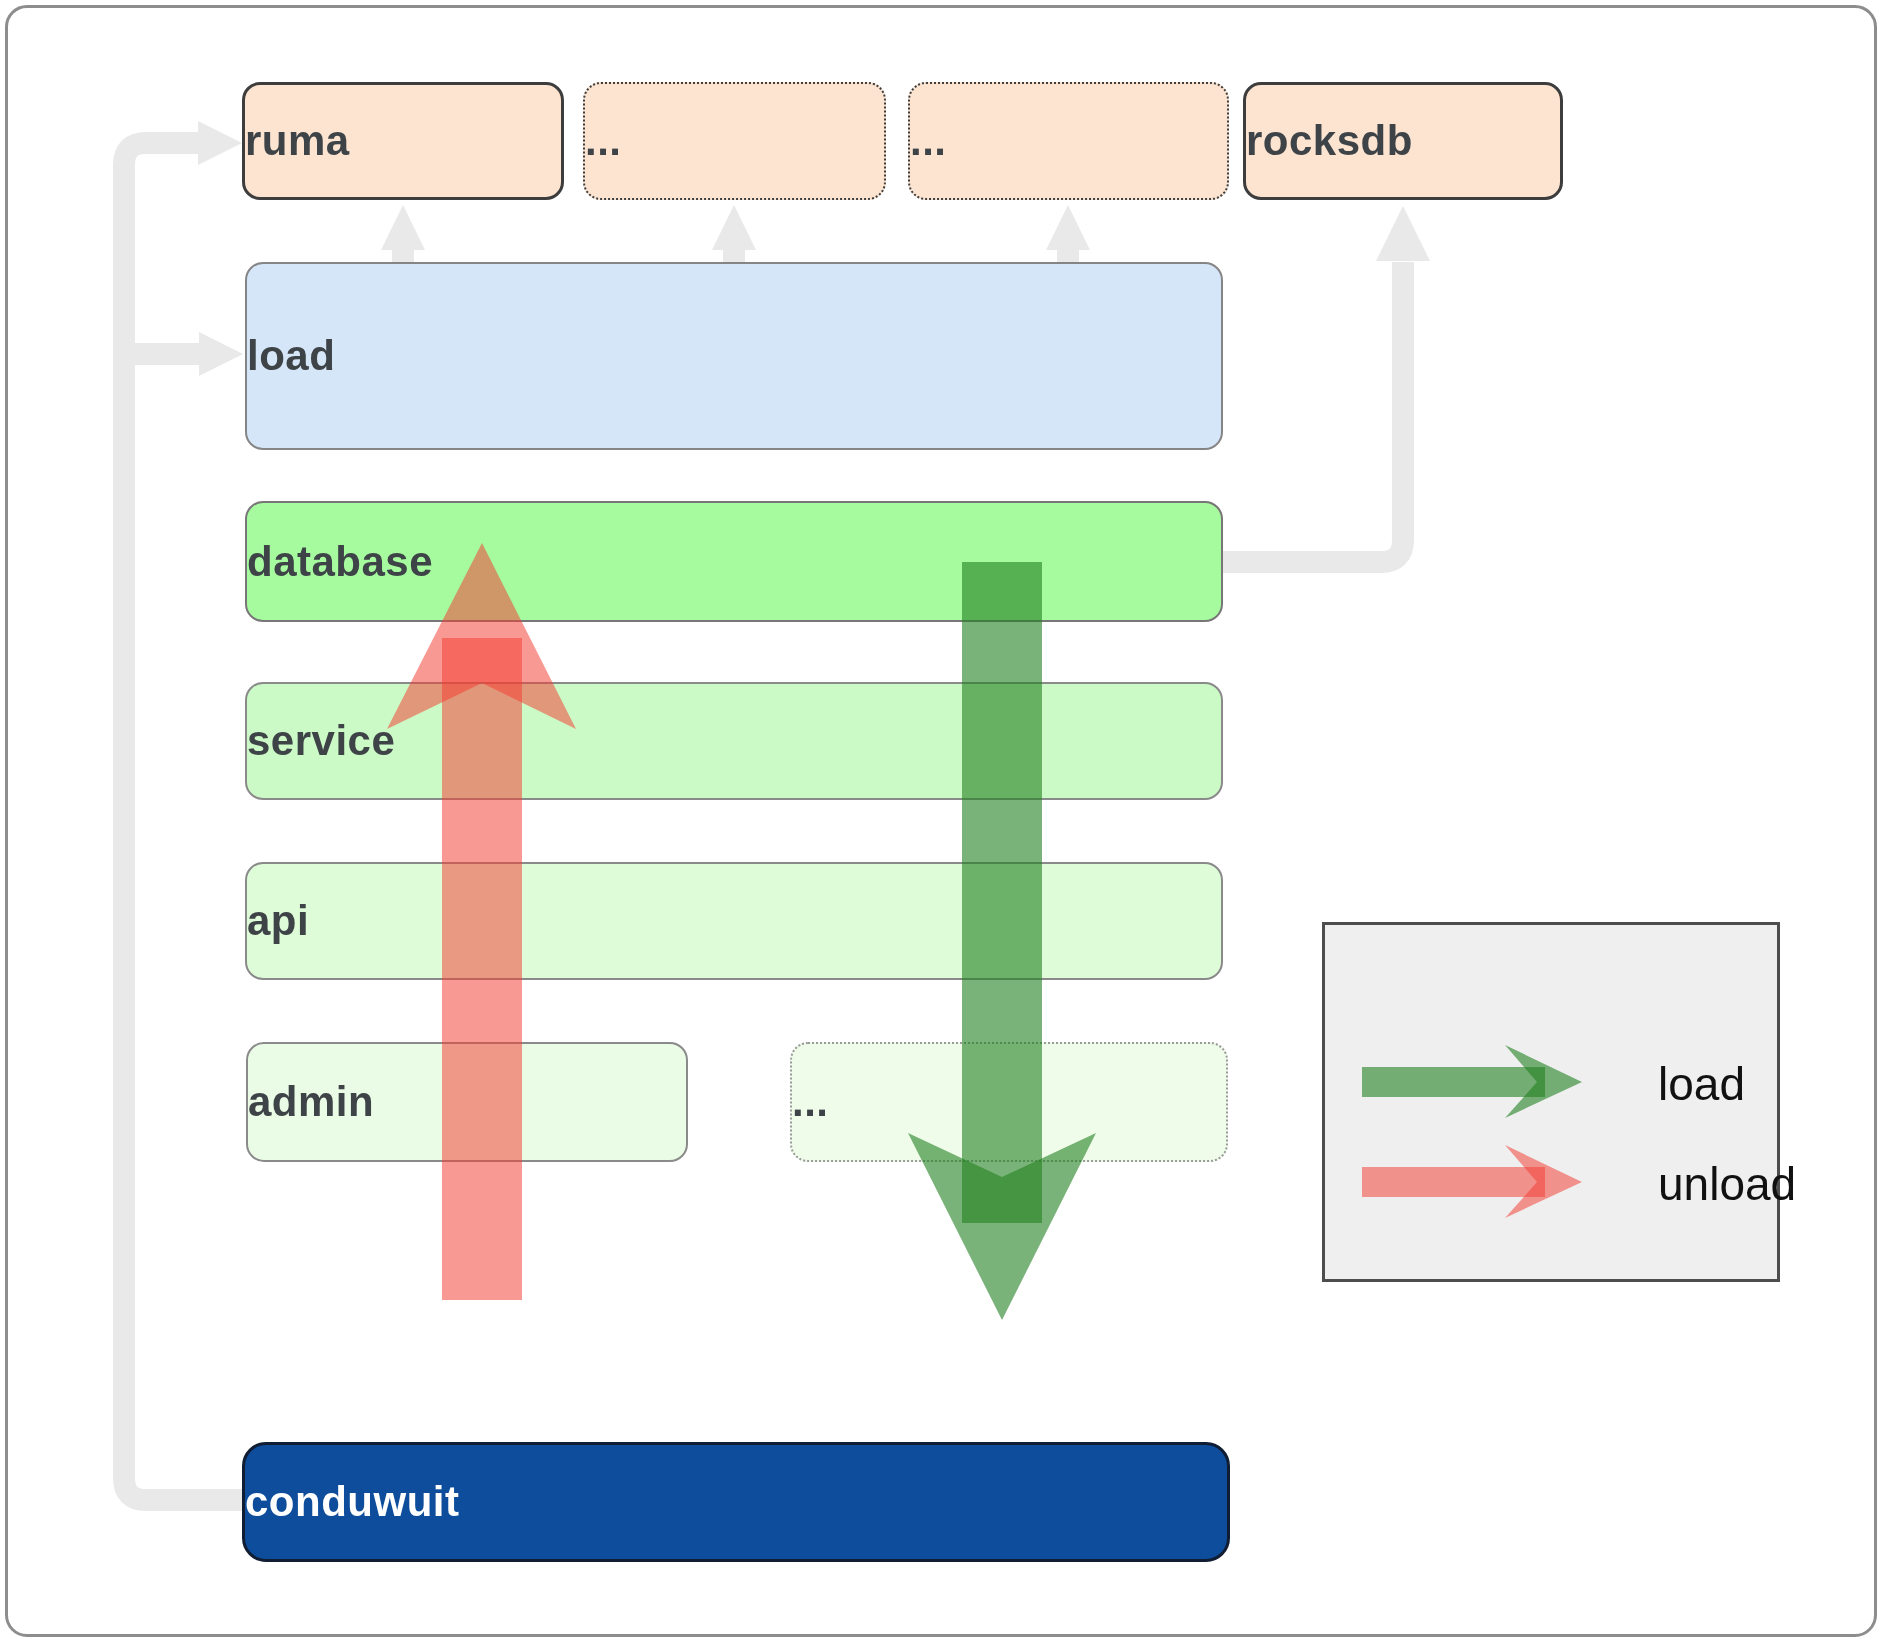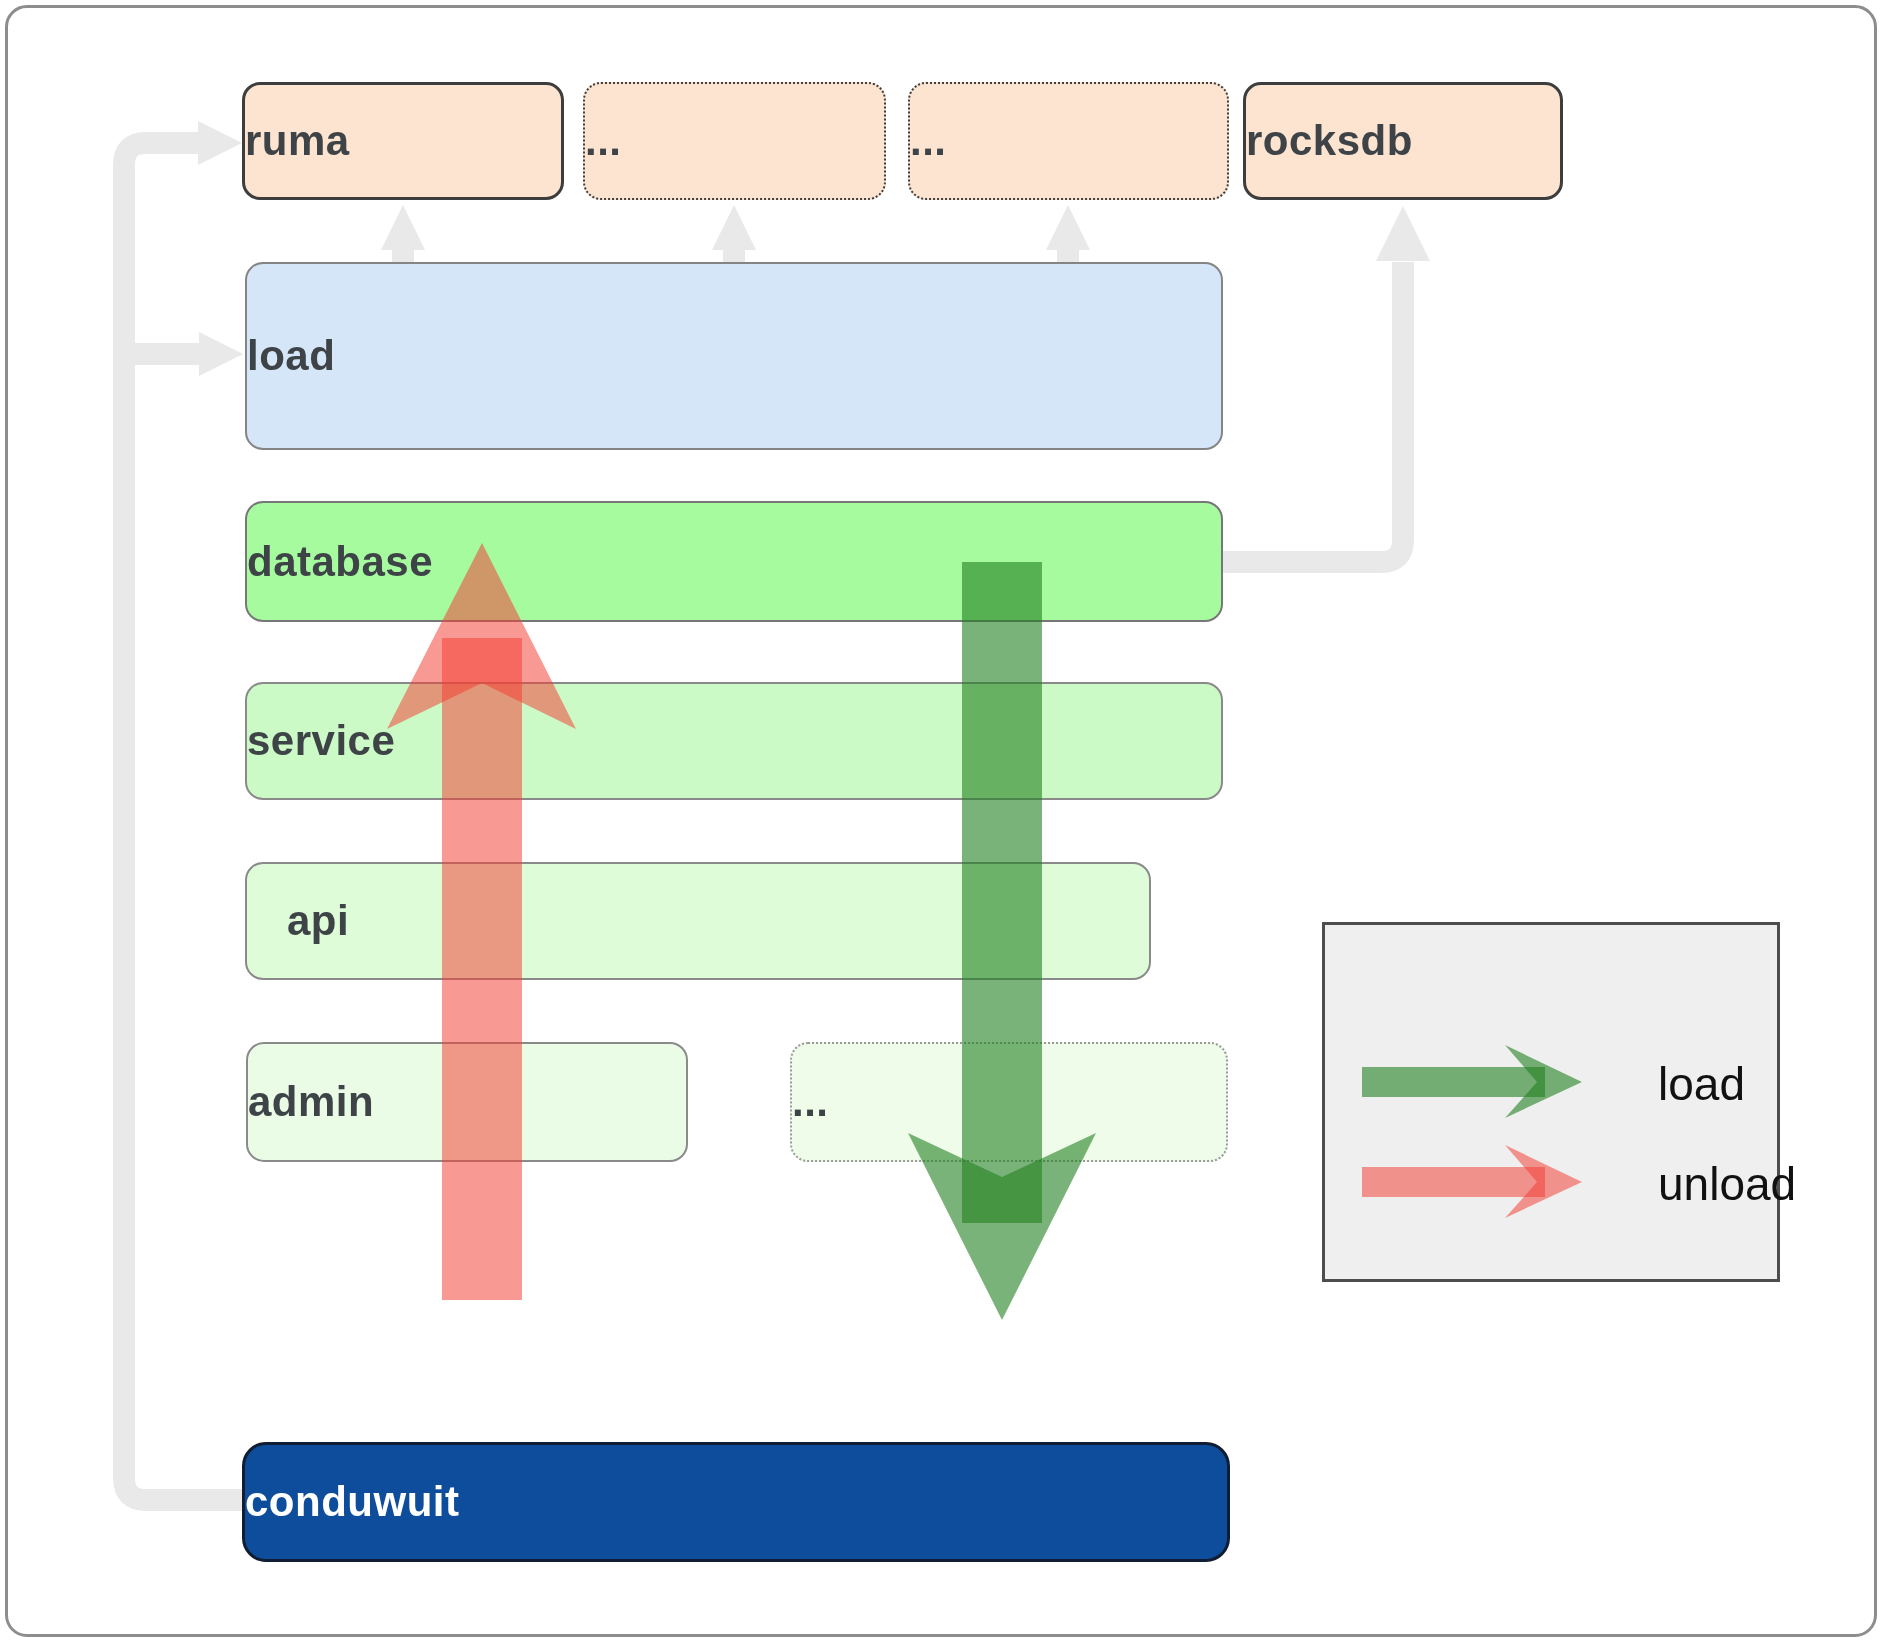--- a/index.html
+++ b/index.html
@@ -26,21 +26,21 @@
   .dep-solid{background:#fce4d1;border:3px solid #3d3d3d;}
   .dep-dotted{background:#fce4d1;border:2px dotted #3f3f3f;}
   #node-ruma{left:242px;top:82px;width:322px;height:118px;}
   #node-dep1{left:583px;top:82px;width:303px;height:118px;}
   #node-dep2{left:908px;top:82px;width:321px;height:118px;}
   #node-rocksdb{left:1243px;top:82px;width:320px;height:118px;}
   
   #node-core{left:245px;top:262px;width:978px;height:188px;background:#d5e6f8;border:2px solid #858585;}
   #node-database{left:245px;top:501px;width:978px;height:121px;background:#a6fb9f;border:2px solid #777777;}
   #node-service{left:245px;top:682px;width:978px;height:118px;background:#ccfac6;border:2px solid #8a8a8a;}
-  #node-api{left:245px;top:862px;width:906px;height:118px;background:#defcd7;border:2px solid #8a8a8a;padding-left:40px;}
+  #node-api{left:245px;top:862px;width:978px;height:118px;background:#defcd7;border:2px solid #8a8a8a;}
   #node-admin{left:246px;top:1042px;width:442px;height:120px;background:#eafce5;border:2px solid #8a8a8a;}
   #node-dep3{left:790px;top:1042px;width:438px;height:120px;background:#f0fcea;border:2px dotted #9a9a9a;}
   #node-router{left:246px;top:1222px;width:976px;height:120px;background:#ffffff;border:2px solid #7d7d7d;}
   #node-conduwuit{left:242px;top:1442px;width:988px;height:120px;background:#0d4d9b;border:3px solid #101d33;border-radius:24px;color:#ffffff;}
   
   #legend{
     position:absolute;left:1322px;top:922px;width:458px;height:360px;
     box-sizing:border-box;background:#efefef;border:3px solid #4d4d4d;
   }
   #legend-title{

